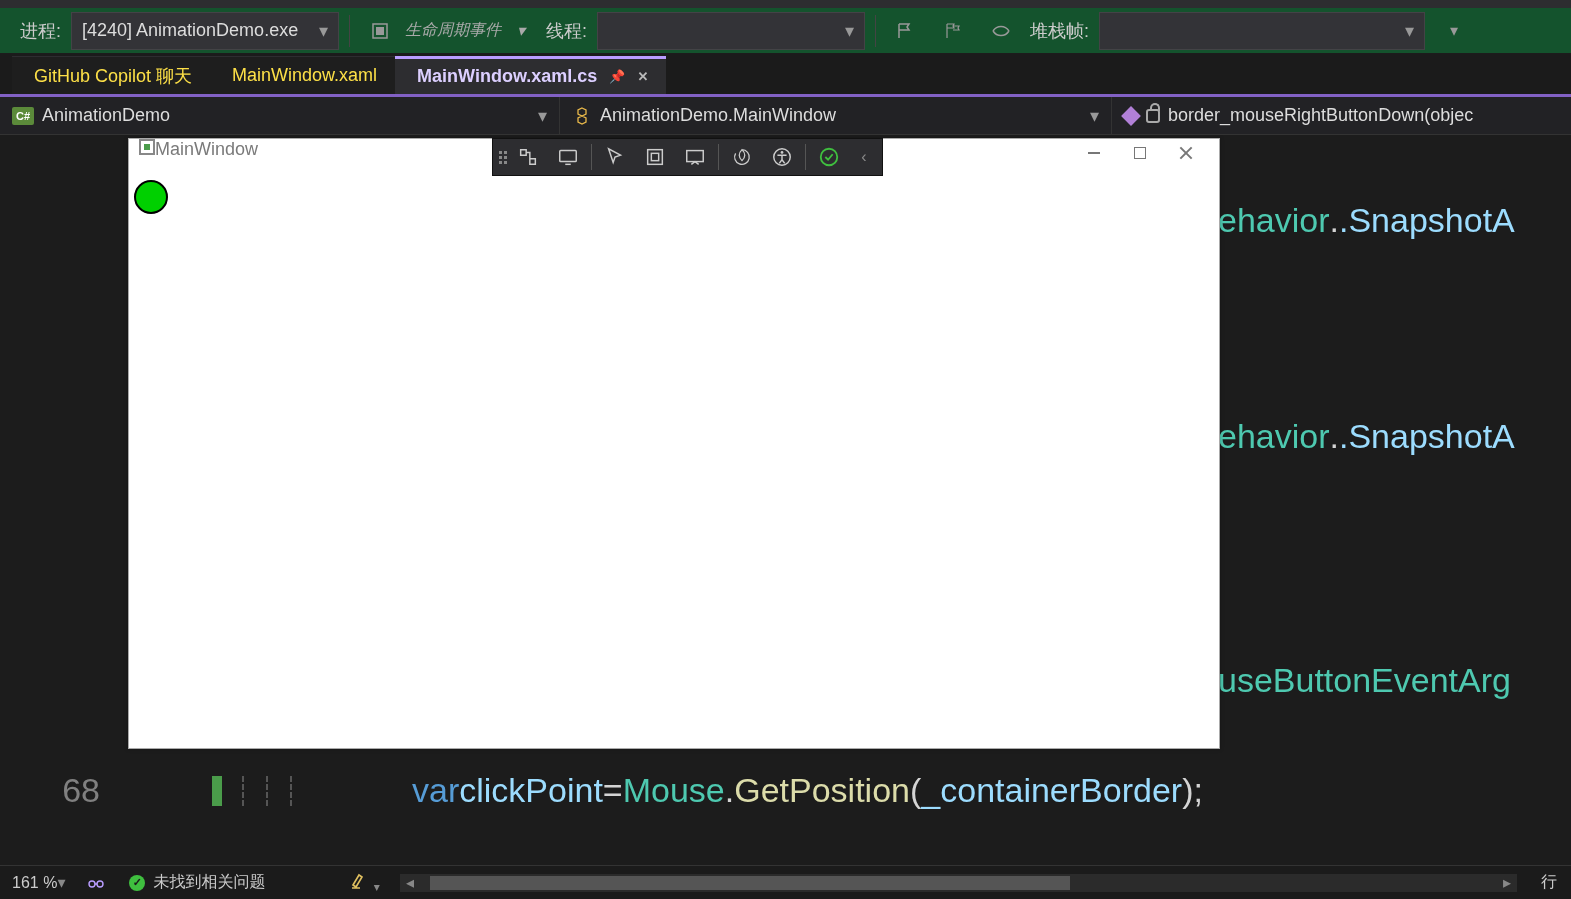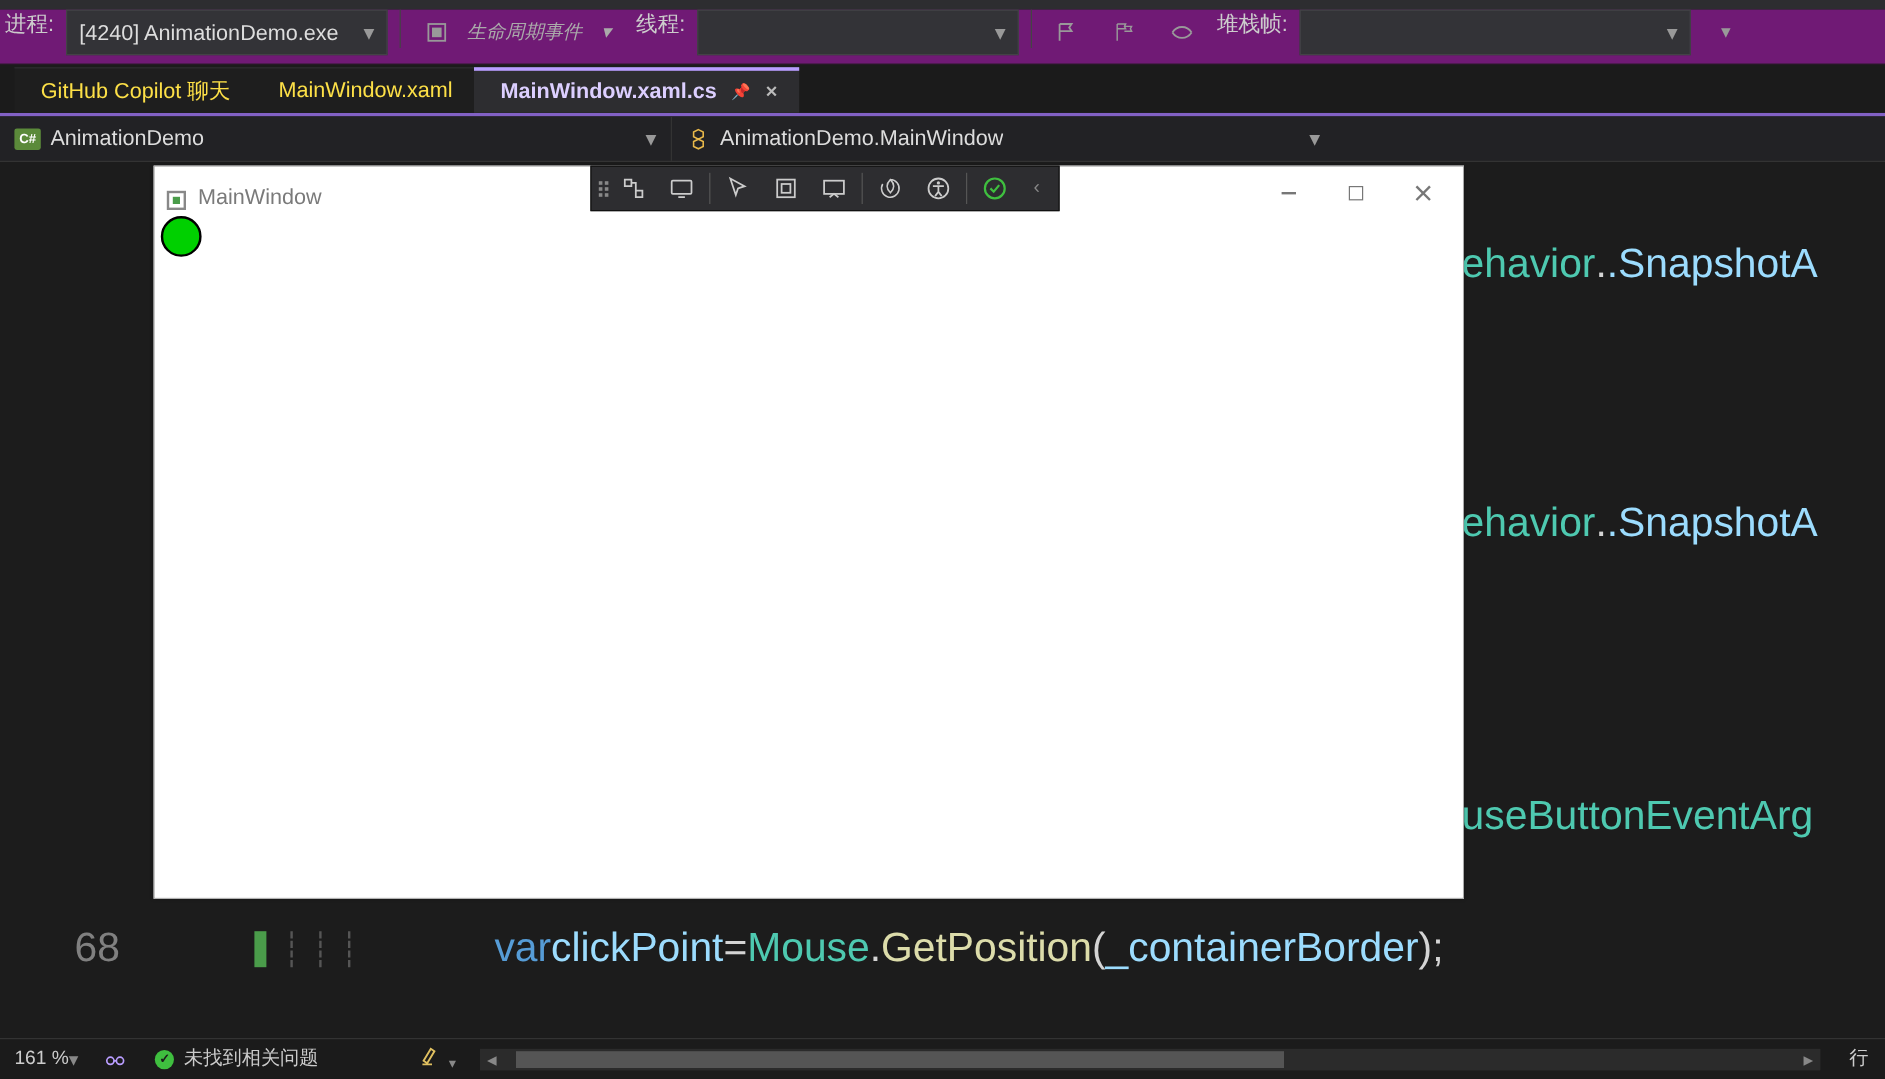--- a/index.html
+++ b/index.html
@@ -1,19 +1,19 @@
 <!DOCTYPE html>
 <html><head>
 <meta charset="utf-8">
 <style>
   * { margin:0; padding:0; box-sizing:border-box; font-family:"Segoe UI","Microsoft YaHei",sans-serif; }
   html,body { width:1571px; height:899px; background:#1c1c1c; color:#e8e8e8; overflow:hidden; font-size:16px; }
 
   
-  .debug-bar { height:54px; background:#701a75; display:flex; align-items:flex-start; padding:0 4px; gap:10px; border-bottom:1px solid #1c1c1c; }
+  .debug-bar { height:54px; background:#14532d; display:flex; align-items:center; padding:0 20px; gap:10px; border-bottom:1px solid #1c1c1c; }
   .debug-bar .lbl { color:#ccc; font-size:18px; }
   .dropdown { display:flex; align-items:center; justify-content:space-between; padding:0 10px; height:38px; background:#333337; border:1px solid #434346; color:#ddd; font-size:18px; }
   .dropdown .chev { margin-left:10px; color:#999; }
   .tool-btn { height:38px; min-width:38px; display:flex; align-items:center; justify-content:center; border:1px solid transparent; color:#aaa; }
   .vsep { width:1px; height:32px; background:#444; }
 
   
   .tabstrip { height:40px; background:#1b1b1b; display:flex; align-items:flex-end; padding-left:12px; }
   .tab { display:flex; align-items:center; height:38px; padding:0 18px 0 22px; gap:12px; font-size:18px; color:#fde047; background:#2d2d30; border-top:1px solid #2d2d30; }
   .tab.inactive { background:#1e1e1e; }
@@ -37,21 +37,21 @@
   .marker { width:10px; height:30px; background:#4a9c4a; margin-right:20px; }
   .dash-guide { border-left:2px dashed #555; height:30px; width:0; display:inline-block; }
   .kw { color:#569cd6; }
   .typ { color:#4ec9b0; }
   .id { color:#9cdcfe; }
   .pl { color:#d4d4d4; }
   .fn { color:#dcdcaa; }
 
   
   .app-window { position:absolute; left:128px; top:3px; width:1092px; height:611px; background:#fff; border:1px solid #aaa; display:flex; flex-direction:column; box-shadow:0 0 4px rgba(0,0,0,.3); }
-  .app-title { height:36px; display:flex; align-items:flex-end; padding:0 10px; gap:10px; color:#7a7a7a; font-size:18px; background:#fff; }
+  .app-title { height:36px; display:flex; align-items:flex-start; padding:0 10px; color:#7a7a7a; font-size:18px; background:#fff; }
   .app-title .spacer { flex:1; }
   .title-ico { width:16px; height:16px; border:2px solid #888; position:relative; }
   .title-ico::after { content:""; position:absolute; inset:3px; background:#4a9c4a; }
   .win-btn { width:46px; height:28px; display:flex; align-items:center; justify-content:center; color:#777; }
   .min-ico { width:12px; height:2px; background:#777; }
   .max-ico { width:12px; height:12px; border:1.5px solid #777; }
   .close-ico { position:relative; width:14px; height:14px; }
   .close-ico::before,.close-ico::after { content:""; position:absolute; left:6px; top:-1px; width:2px; height:16px; background:#777; }
   .close-ico::before { transform:rotate(45deg);} .close-ico::after { transform:rotate(-45deg);}
   .app-client { flex:1; background:#fff; position:relative; }
@@ -151,20 +151,25 @@
     <span class="cs-badge">C#</span>
     <span class="txt">AnimationDemo</span>
     <span class="chev">▾</span>
   </div>
   <div class="nav-seg" style="flex:0 0 552px;">
     <svg width="20" height="20" viewBox="0 0 20 20">
         <path d="M10 2l4 2v4l-4 2-4-2V4z M10 10l4 2v4l-4 2-4-2v-4z" fill="none" stroke="#e8b84a" stroke-width="1.3"></path>
       </svg>
     <span class="txt">AnimationDemo.MainWindow</span>
     <span class="chev">▾</span>
+  </div>
+  <div class="nav-seg">
+    <span style="display:inline-block;width:14px;height:14px;background:#b180d7;transform:rotate(45deg);"></span>
+    <span class="lock-ico"></span>
+    <span class="txt">border_mouseRightButtonDown(objec</span>
   </div>
 </div>
 
 <div class="code-area">
 
   <div class="code-line" style="top:66px; left:1218px;">
     <span class="typ">ehavior</span>
       <span class="pl">.</span>
       <span class="id">.SnapshotA</span>
   </div>

